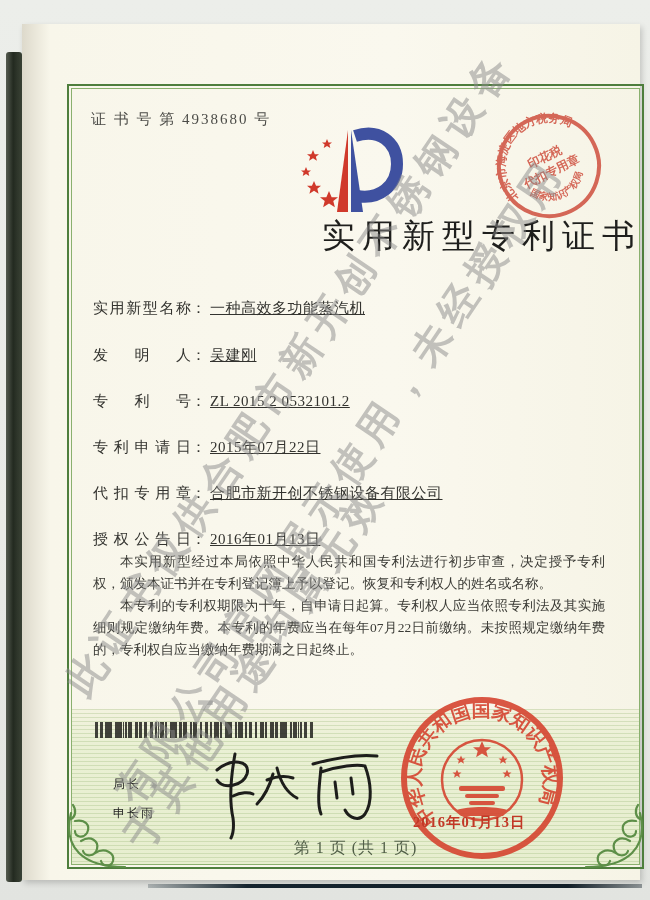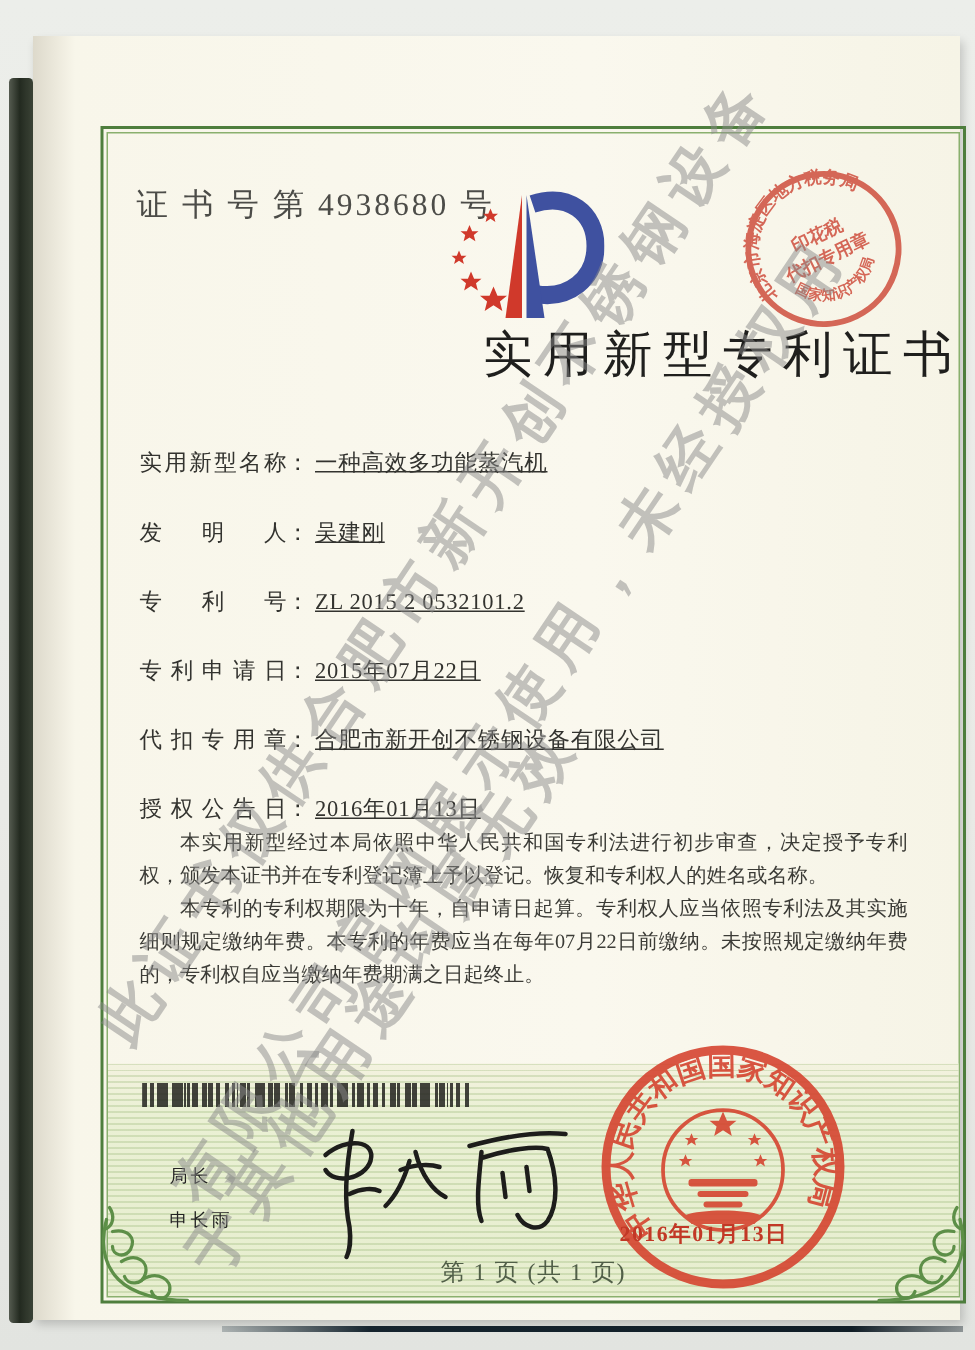--- a/index.html
+++ b/index.html
@@ -19,21 +19,21 @@
 
   .frame { position:absolute; left:45px; top:60px; width:577px; height:785px;
     border:2px solid #4e7e3d; }
   .frame-inner { position:absolute; inset:2px; border:1px solid #8ab06e; pointer-events:none; }
 
   .green-band { position:absolute; left:3px; right:3px; bottom:3px; height:155px;
     background:
       repeating-linear-gradient(180deg, rgba(140,175,105,.28) 0 1px, rgba(0,0,0,0) 1px 4px),
       linear-gradient(180deg,#f3f2df 0,#eaf0d4 22%,#e7eecf 100%); }
 
-  .cert-number { position:absolute; left:22px; top:36px; font-size:21px;
+  .cert-number { position:absolute; left:22px; top:24px; font-size:15px;
     letter-spacing:2px; color:#4c4c48;font-family:Liberation Serif, serif; }
 
   .logo { position:absolute; left:224px; top:34px; width:110px; height:104px; }
 
   .title { position:absolute; left:0; top:128px; width:100%; text-align:right;
     font-size:33px; font-weight:400; letter-spacing:7px; color:#1f1f1d; }
 
   .fields { position:absolute; left:24px; top:213px; width:520px; font-size:15px; color:#33332f; }
   .frow { position:absolute; left:0; white-space:nowrap; }
   .flabel { display:inline-block; width:98px; text-align:justify; text-align-last:justify; }

